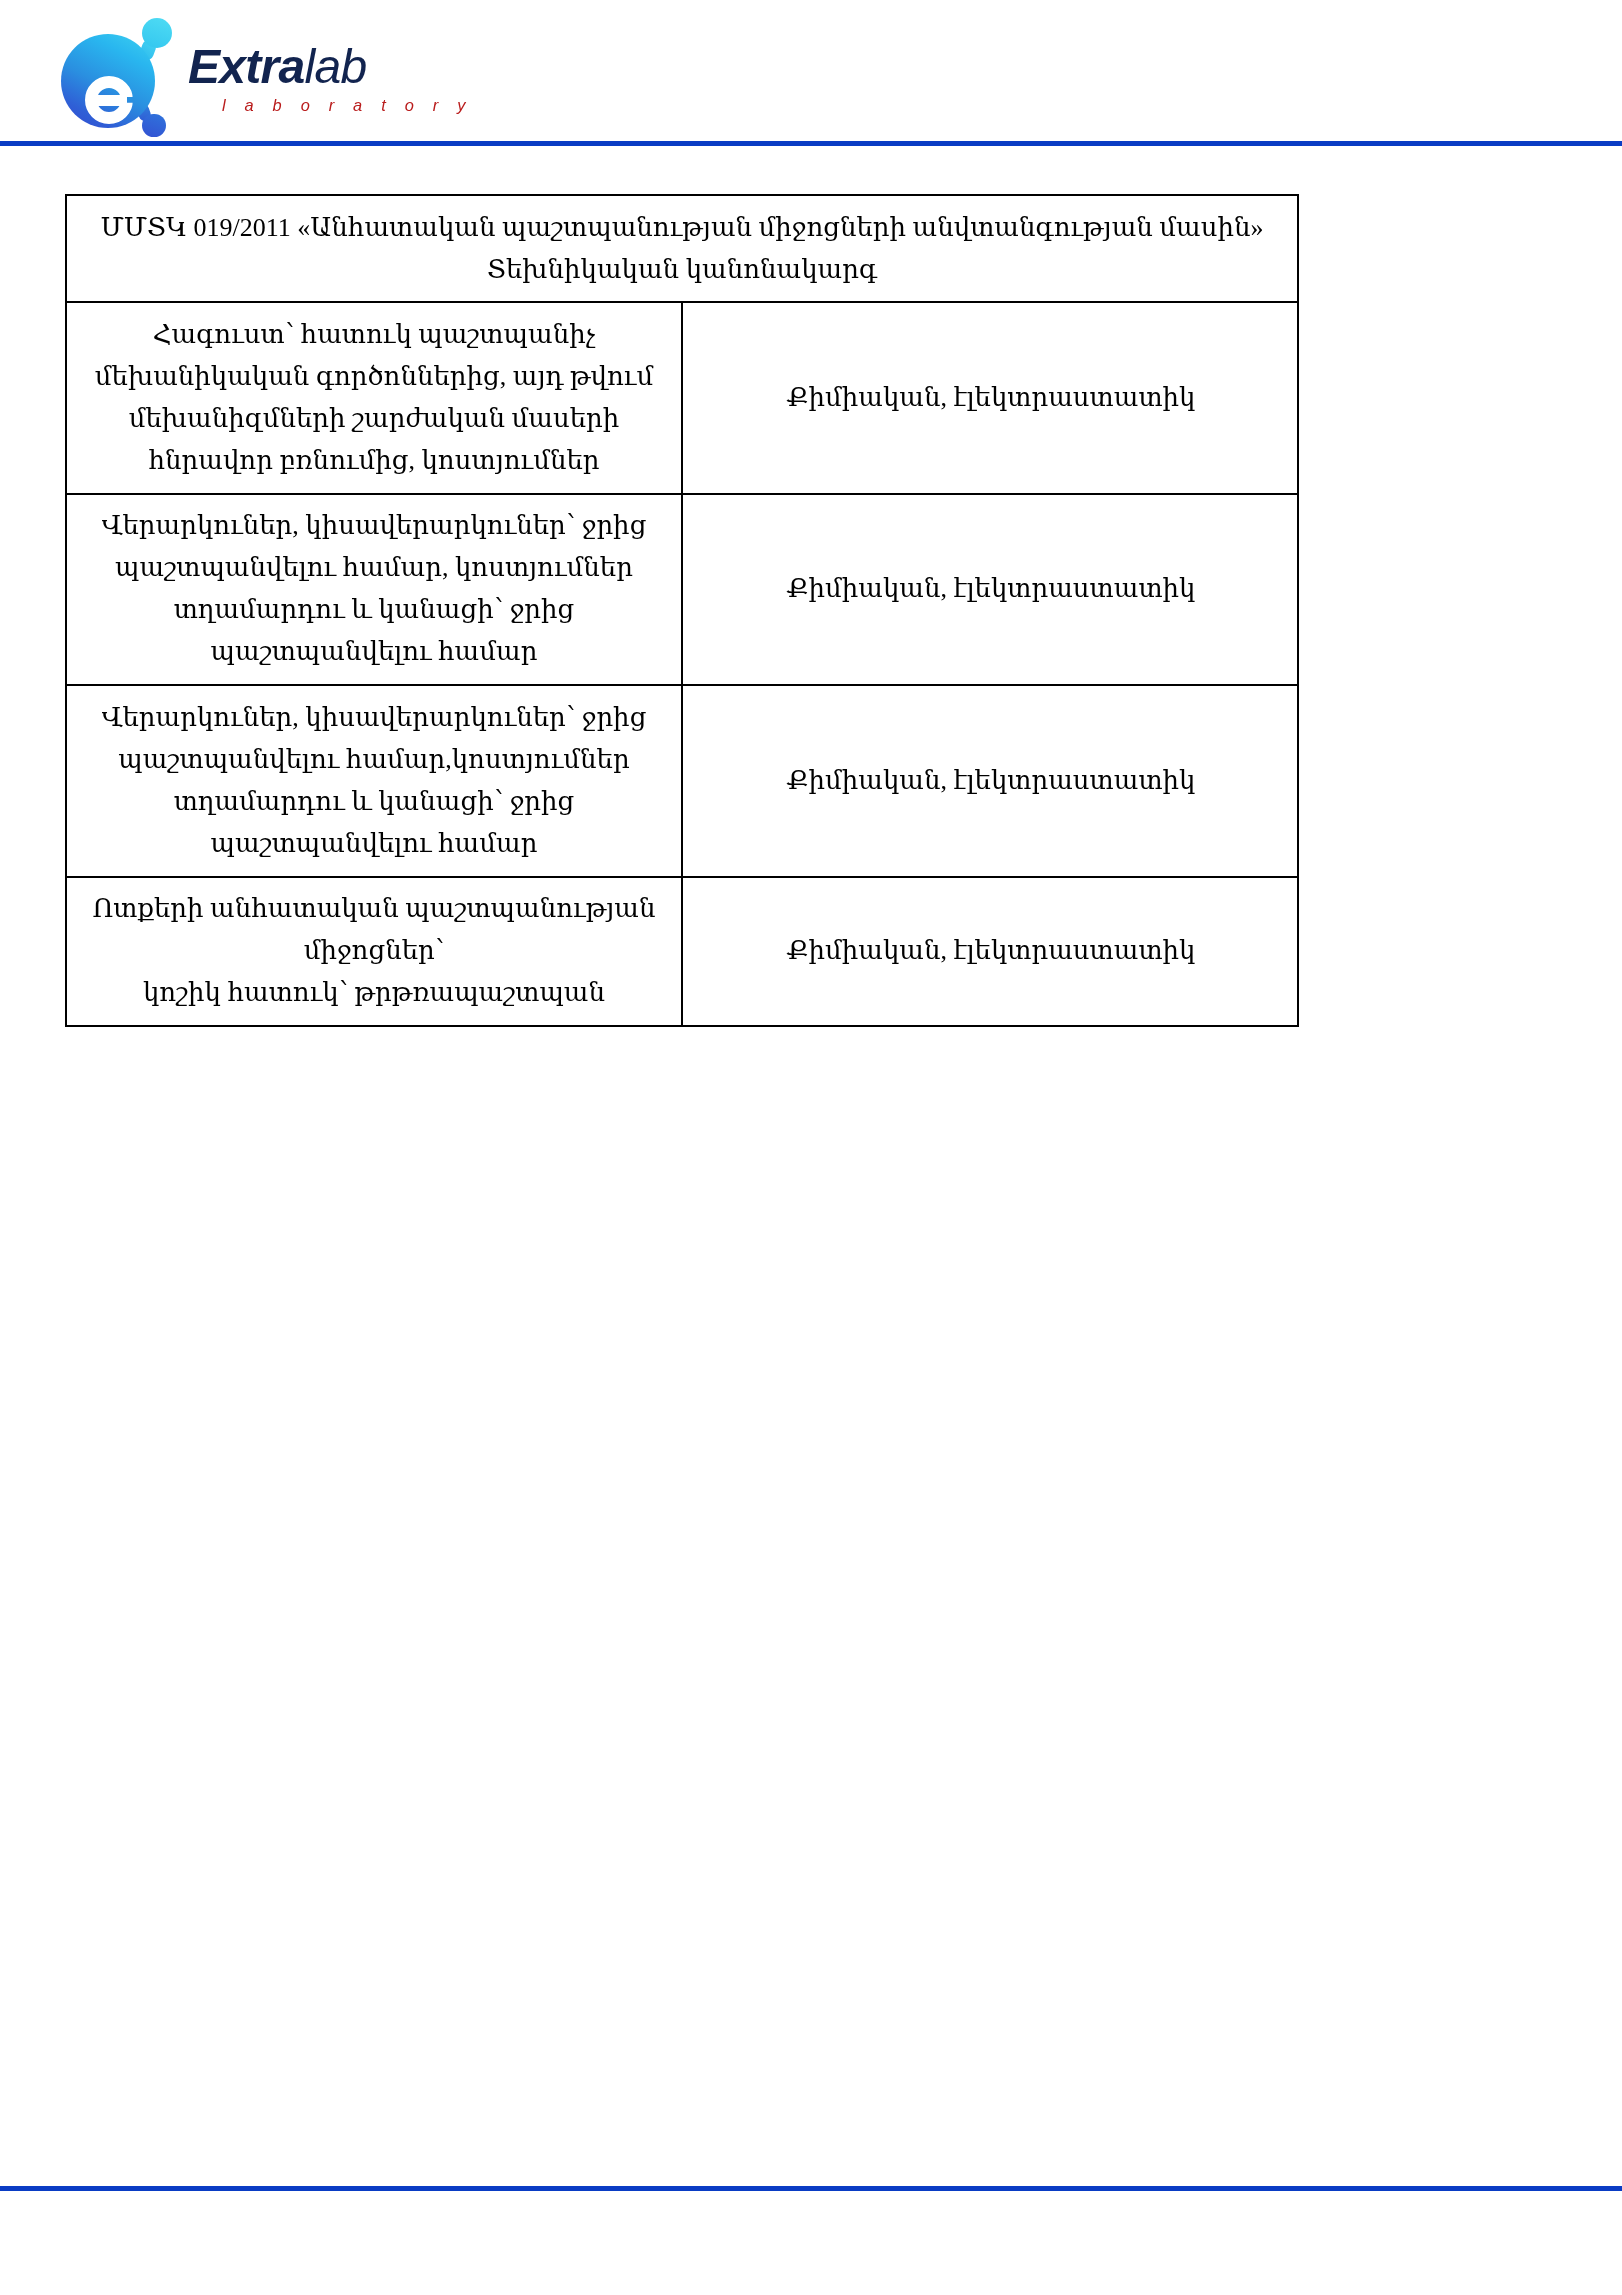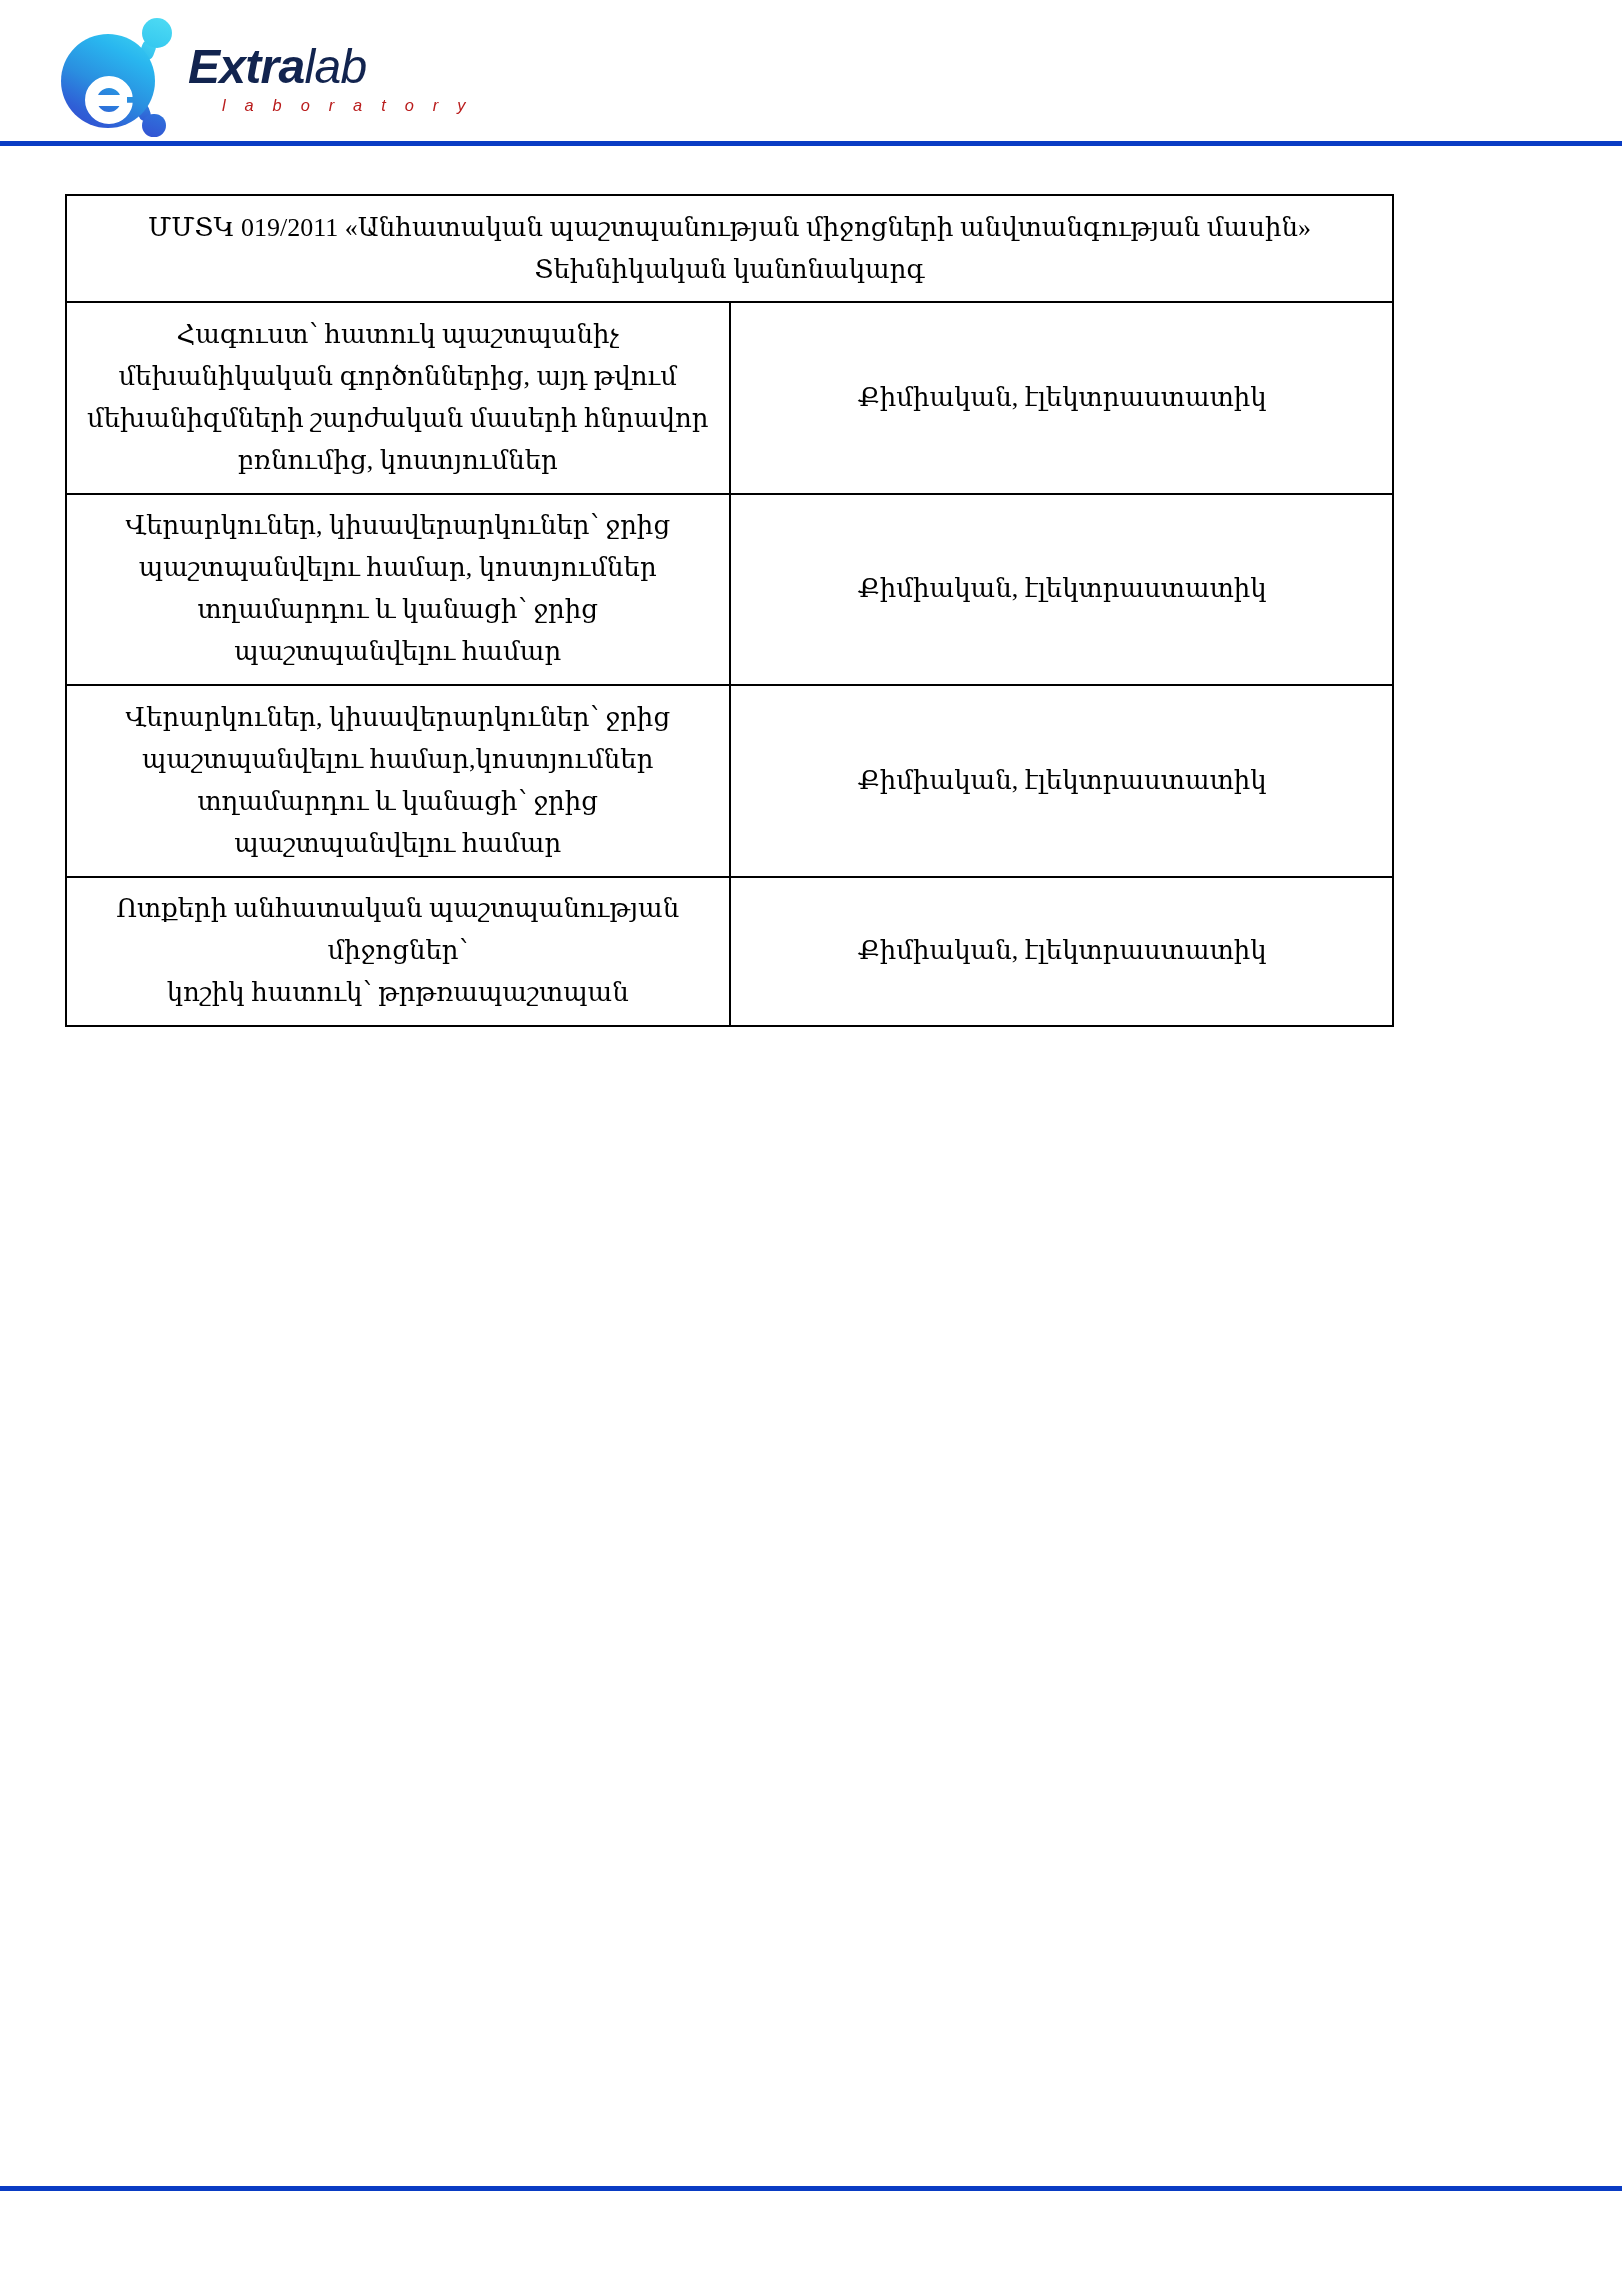--- a/index.html
+++ b/index.html
@@ -143,21 +143,21 @@
     width: 1623px;
     height: 5.2px;
     background: #0a3cc4;
   }
 
   
   .doc-table {
     position: absolute;
     left: 65px;
     top: 194px;
-    width: 1329px;
+    width: 1234px;
     border-collapse: collapse;
     table-layout: fixed;
   }
   .doc-table td {
     border: 2px solid #000000;
     vertical-align: middle;
     padding: 10.5px 17px;
     font-size: 26px;
     line-height: 1.62;
     text-align: center;

